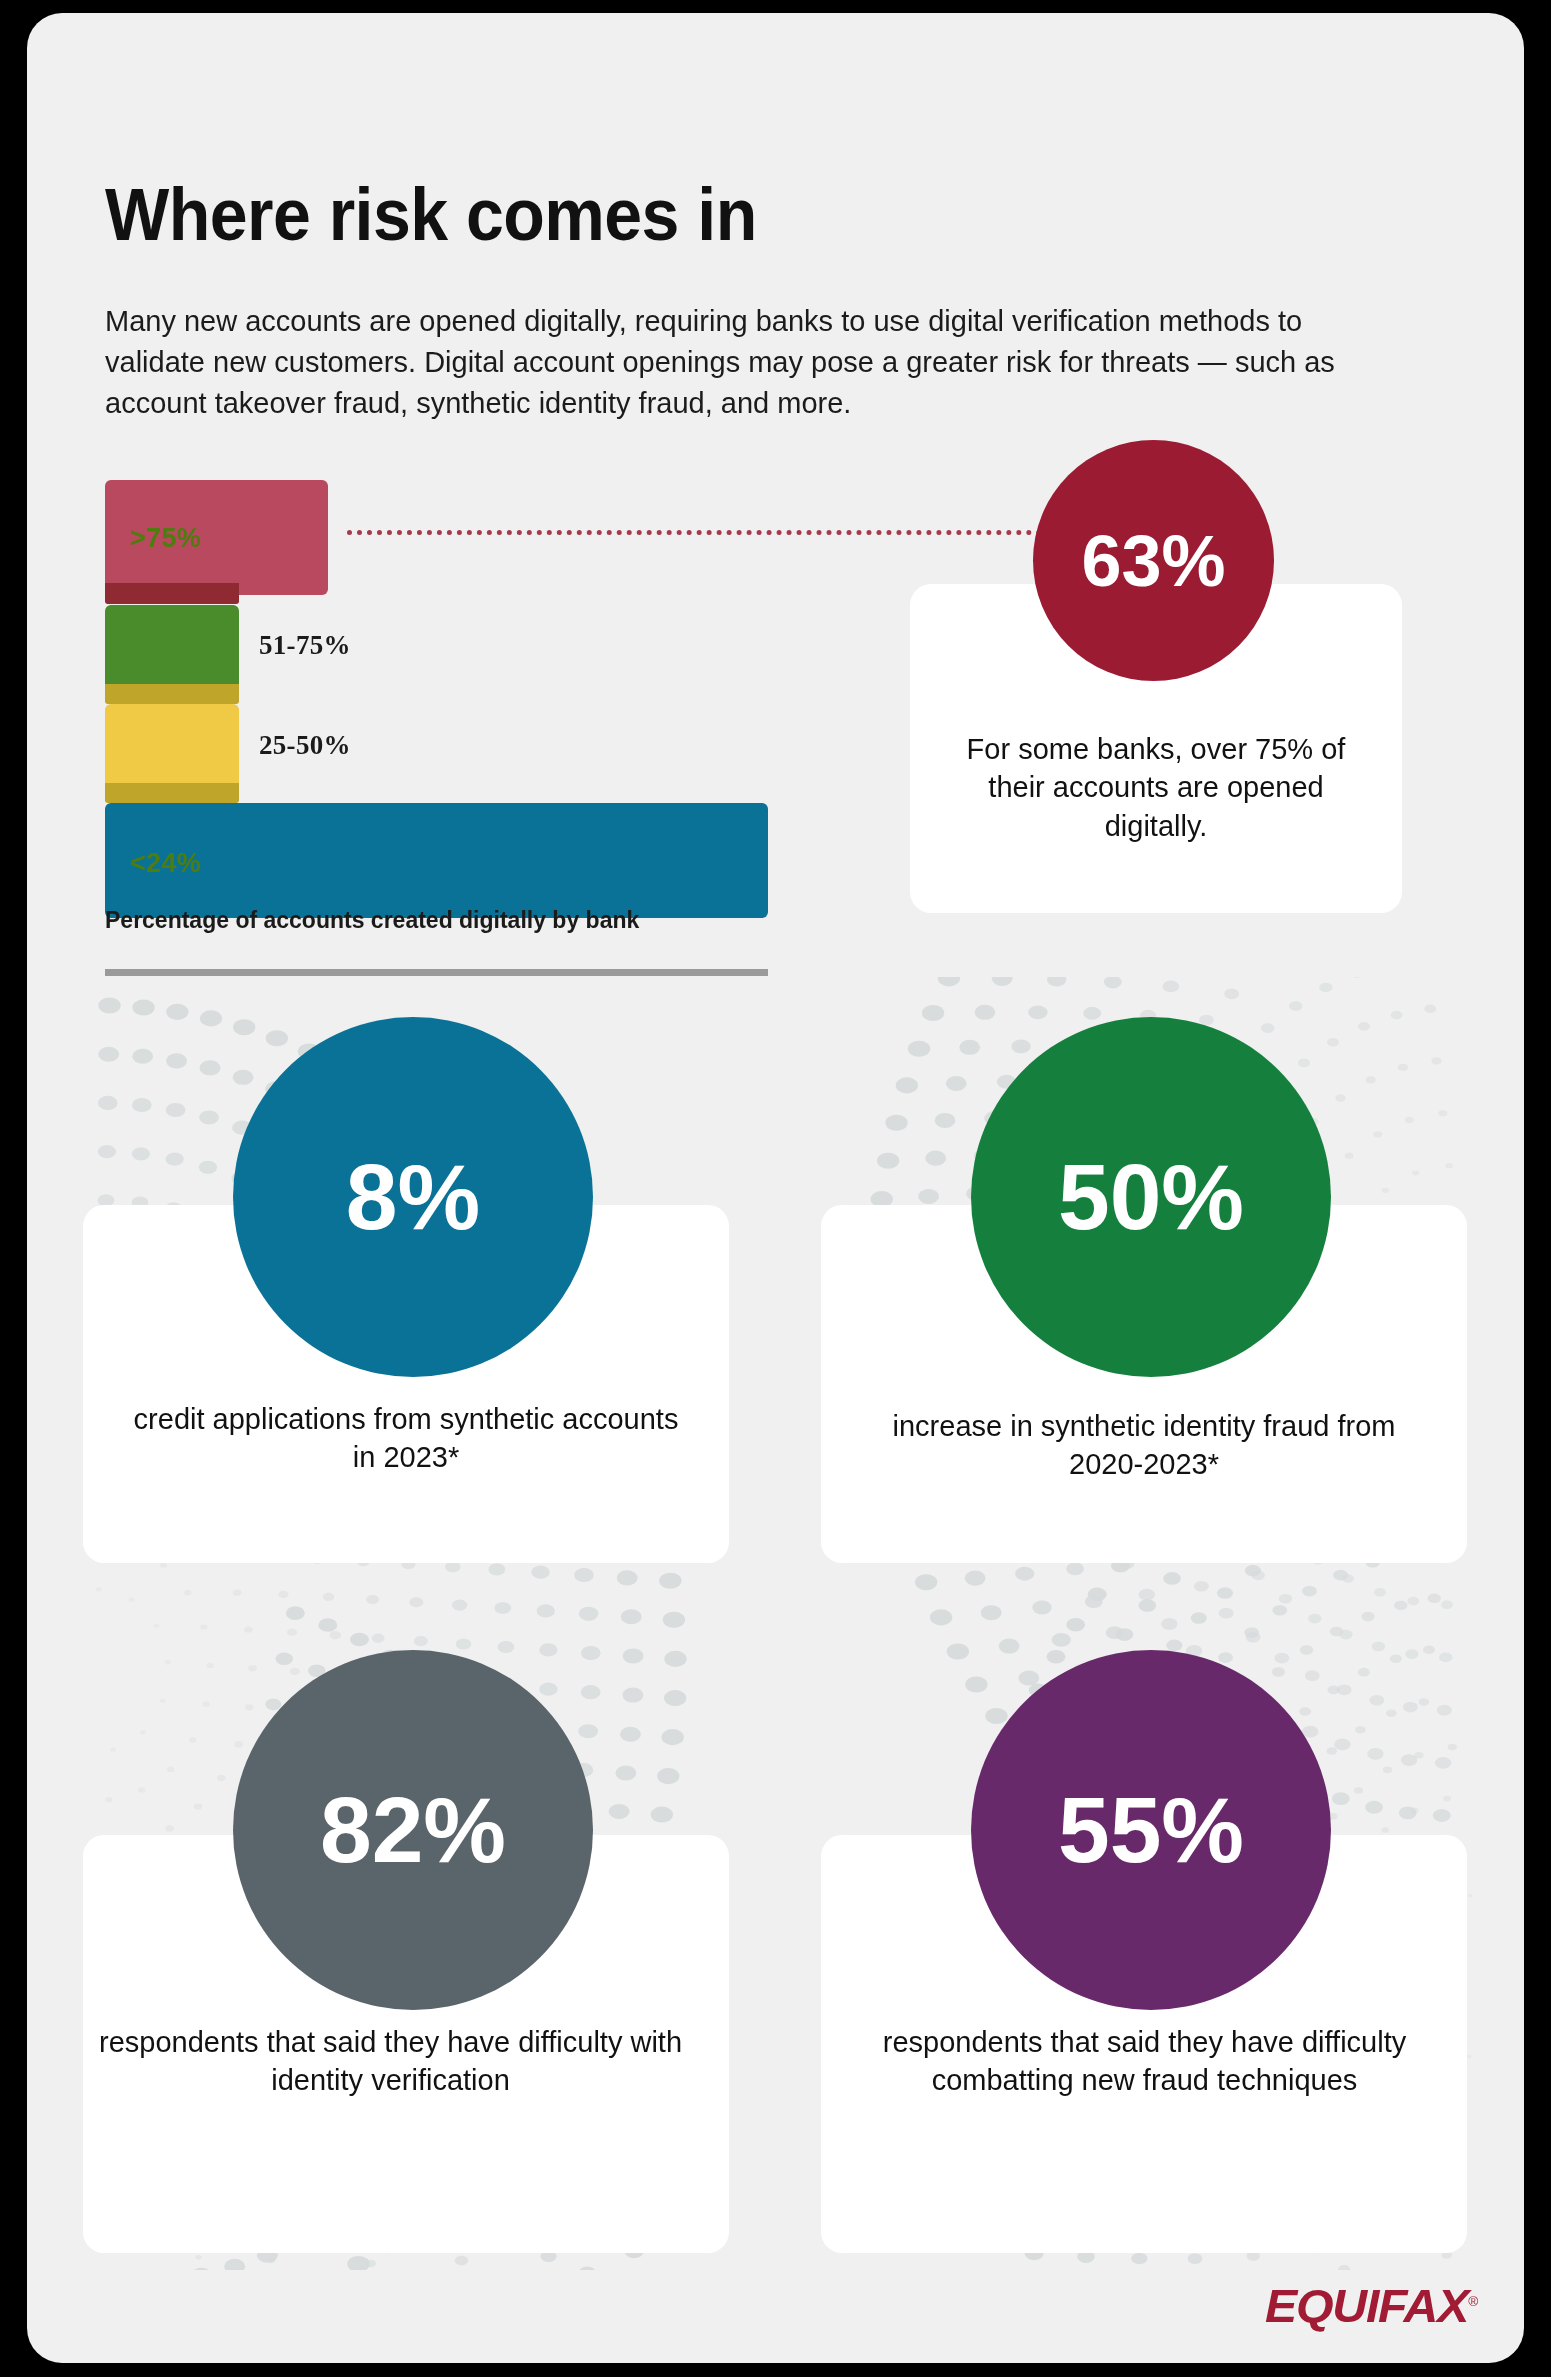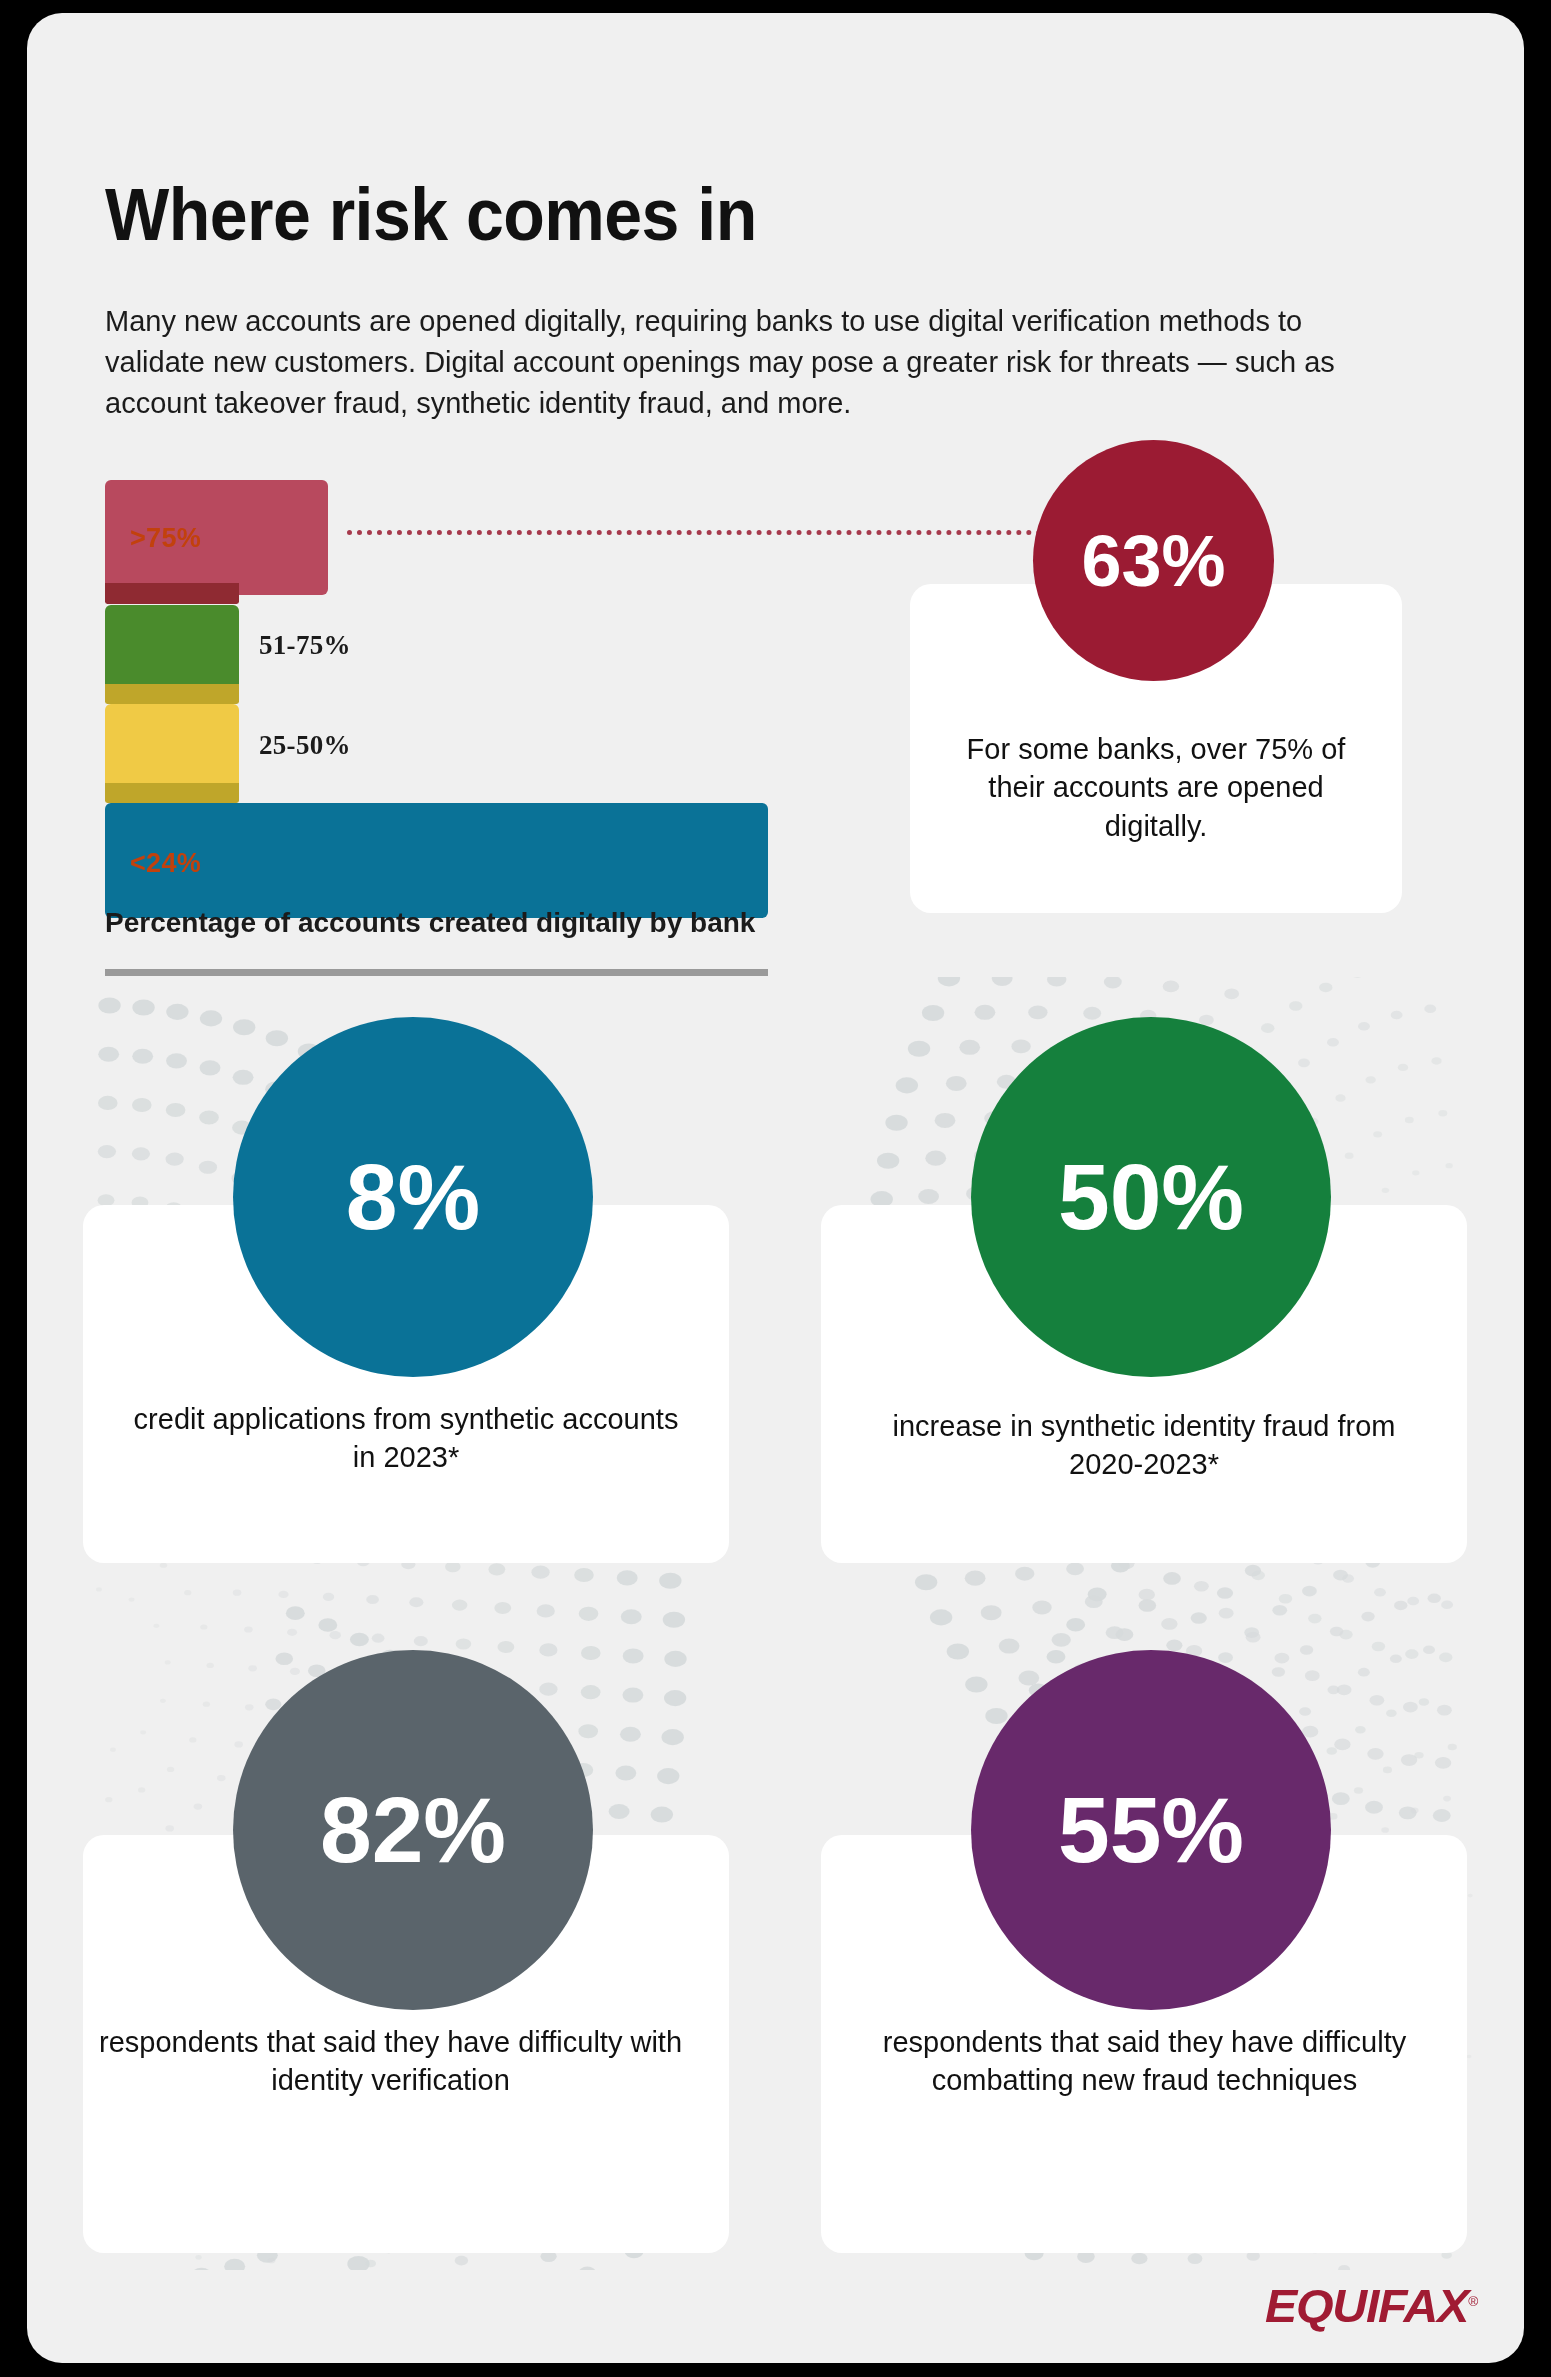--- a/index.html
+++ b/index.html
@@ -68,39 +68,39 @@
     position: absolute;
     border-radius: 5.9px;
   }
   .barshadow {
     position: absolute;
     width: 134px;
     border-radius: 0 0 2.4px 2.4px;
   }
   .bar-inlabel {
     position: absolute;
-    color: #c2410c;
+    color: #4d7c0f;
     font-weight: bold;
     font-size: 27px;
     font-family: "Liberation Sans Narrow", "Liberation Sans", sans-serif;
     letter-spacing: 0.3px;
   }
   .bar-outlabel {
     position: absolute;
     color: #1b1b1b;
     font-weight: bold;
     font-size: 27px;
     font-family: Liberation Serif, serif;
     letter-spacing: 0.3px;
   }
   #chart-caption {
     position: absolute;
     left: 78px;
     top: 894px;
-    font-size: 28px;
+    font-size: 23px;
     font-weight: bold;
     color: #1b1b1b;
     font-family: "Liberation Sans Narrow", "Liberation Sans", sans-serif;
   }
   #chart-rule {
     position: absolute;
     left: 78px;
     top: 956px;
     width: 663px;
     height: 6.5px;

